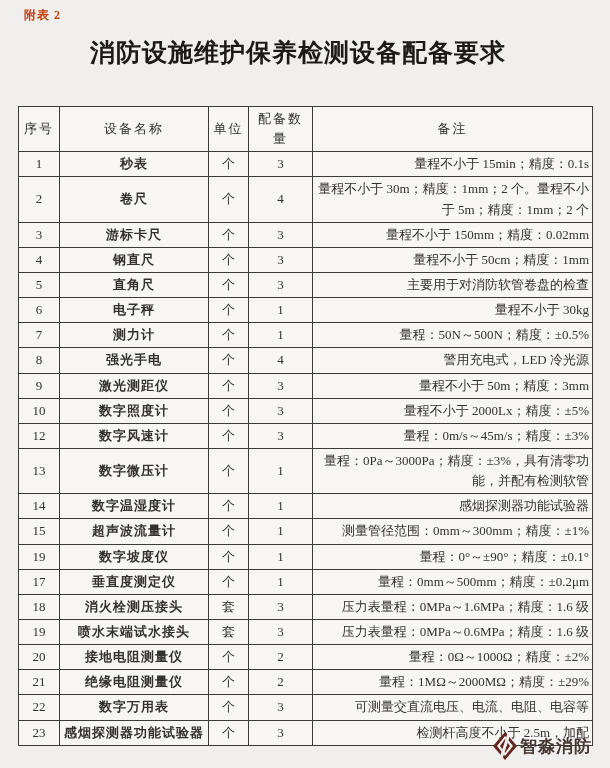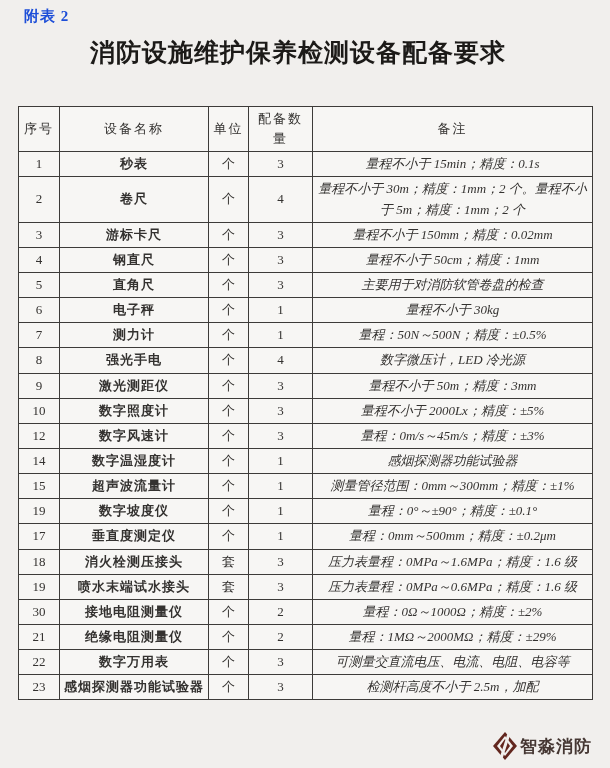--- a/index.html
+++ b/index.html
@@ -12,23 +12,23 @@
     position: relative;
     overflow: hidden;
     background: #f1efed;
     font-family: "Liberation Serif", "DejaVu Serif", serif;
     color: #2e2c2a;
   }
   .annex-label {
     position: absolute;
     top: 7px;
     left: 24px;
-    font-size: 15px;
-    font-weight: bold;
-    color: #1d4ed8;
+    font-size: 12px;
+    font-weight: bold;
+    color: #c2410c;
     letter-spacing: 1px;
   }
   .doc-title {
     position: absolute;
     top: 36px;
     left: 0;
     width: 596px;
     text-align: center;
     font-size: 25px;
     font-weight: bold;
@@ -67,24 +67,23 @@
   td.c-no, td.c-unit, td.c-qty {
     text-align: center;
     font-size: 13.5px;
   }
   td.c-name {
     text-align: center;
     letter-spacing: 1px;
     font-weight: bold;
   }
   td.c-remark {
-    text-align: center;
+    text-align: right;
     padding-left: 8px;
     padding-right: 4px;
-    font-style: italic;
   }
   table.equip-table tr {
     height: 25px;
     margin-left: 24px;
   }
   .watermark {
     position: absolute;
     top: 727px;
     left: 492px;
     width: 112px;
@@ -193,21 +192,21 @@
         <td class="c-name">测力计</td>
         <td class="c-unit">个</td>
         <td class="c-qty">1</td>
         <td class="c-remark">量程：50N～500N；精度：±0.5%</td>
       </tr>
       <tr>
         <td class="c-no">8</td>
         <td class="c-name">强光手电</td>
         <td class="c-unit">个</td>
         <td class="c-qty">4</td>
-        <td class="c-remark">数字微压计，LED 冷光源</td>
+        <td class="c-remark">警用充电式，LED 冷光源</td>
       </tr>
       <tr>
         <td class="c-no">9</td>
         <td class="c-name">激光测距仪</td>
         <td class="c-unit">个</td>
         <td class="c-qty">3</td>
         <td class="c-remark">量程不小于 50m；精度：3mm</td>
       </tr>
       <tr>
         <td class="c-no">10</td>
@@ -215,20 +214,27 @@
         <td class="c-unit">个</td>
         <td class="c-qty">3</td>
         <td class="c-remark">量程不小于 2000Lx；精度：±5%</td>
       </tr>
       <tr>
         <td class="c-no">12</td>
         <td class="c-name">数字风速计</td>
         <td class="c-unit">个</td>
         <td class="c-qty">3</td>
         <td class="c-remark">量程：0m/s～45m/s；精度：±3%</td>
+      </tr>
+      <tr>
+        <td class="c-no">13</td>
+        <td class="c-name">数字微压计</td>
+        <td class="c-unit">个</td>
+        <td class="c-qty">1</td>
+        <td class="c-remark">量程：0Pa～3000Pa；精度：±3%，具有清零功能，并配有检测软管</td>
       </tr>
       <tr>
         <td class="c-no">14</td>
         <td class="c-name">数字温湿度计</td>
         <td class="c-unit">个</td>
         <td class="c-qty">1</td>
         <td class="c-remark">感烟探测器功能试验器</td>
       </tr>
       <tr>
         <td class="c-no">15</td>
@@ -259,21 +265,21 @@
         <td class="c-remark">压力表量程：0MPa～1.6MPa；精度：1.6 级</td>
       </tr>
       <tr>
         <td class="c-no">19</td>
         <td class="c-name">喷水末端试水接头</td>
         <td class="c-unit">套</td>
         <td class="c-qty">3</td>
         <td class="c-remark">压力表量程：0MPa～0.6MPa；精度：1.6 级</td>
       </tr>
       <tr>
-        <td class="c-no">30</td>
+        <td class="c-no">20</td>
         <td class="c-name">接地电阻测量仪</td>
         <td class="c-unit">个</td>
         <td class="c-qty">2</td>
         <td class="c-remark">量程：0Ω～1000Ω；精度：±2%</td>
       </tr>
       <tr>
         <td class="c-no">21</td>
         <td class="c-name">绝缘电阻测量仪</td>
         <td class="c-unit">个</td>
         <td class="c-qty">2</td>

